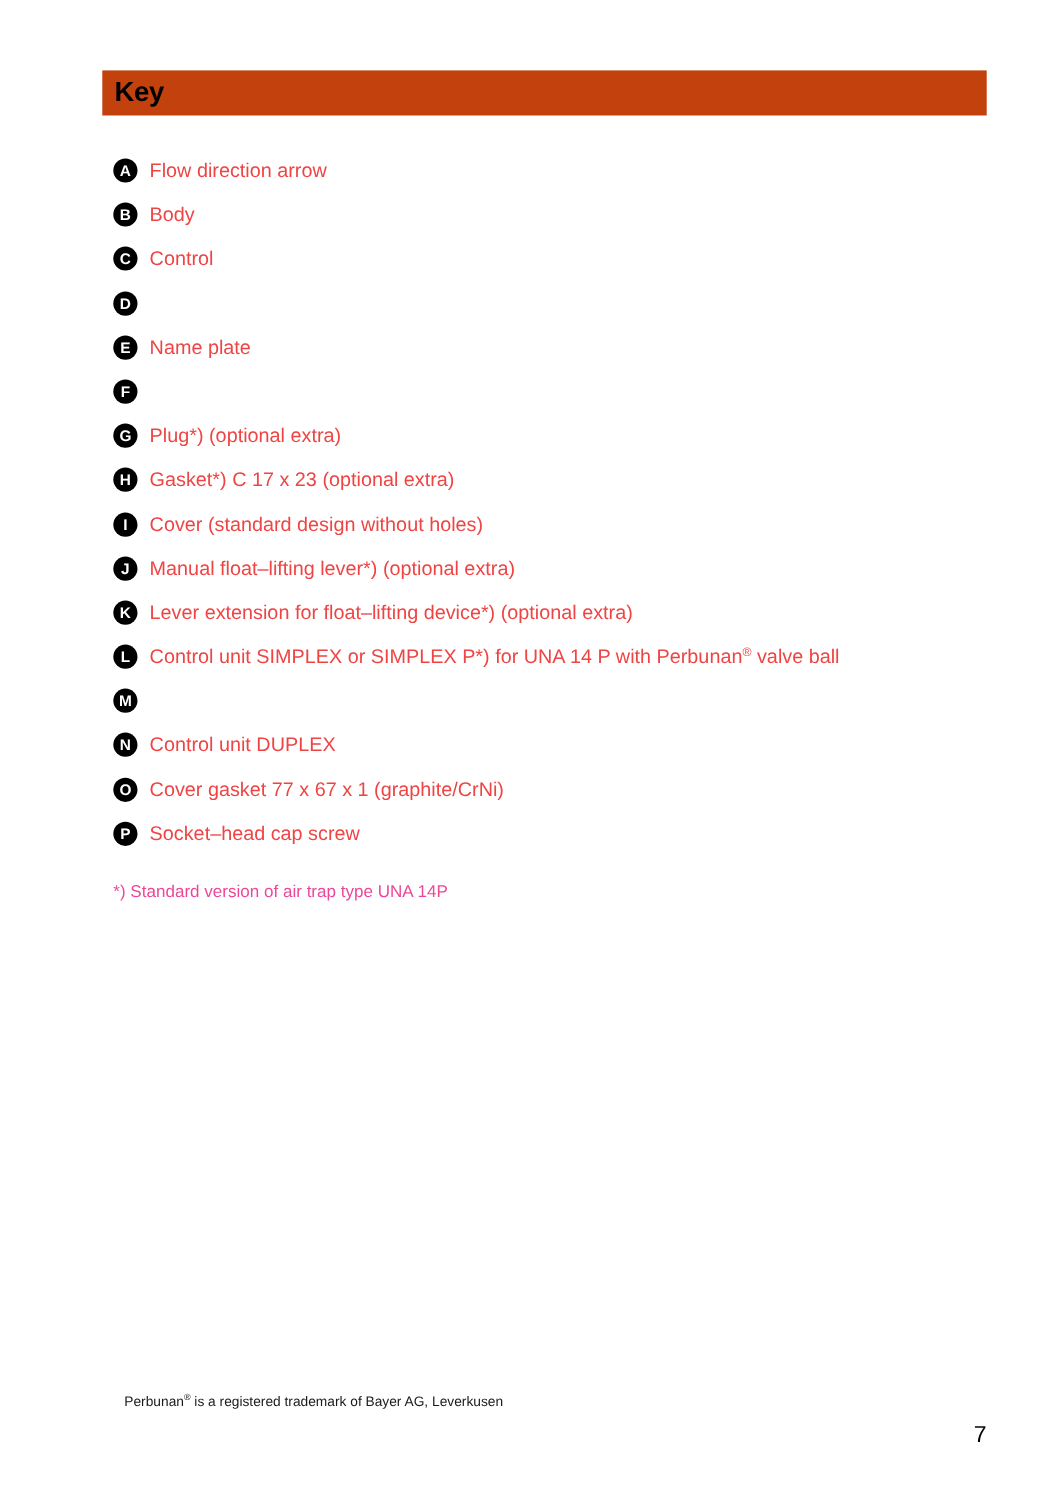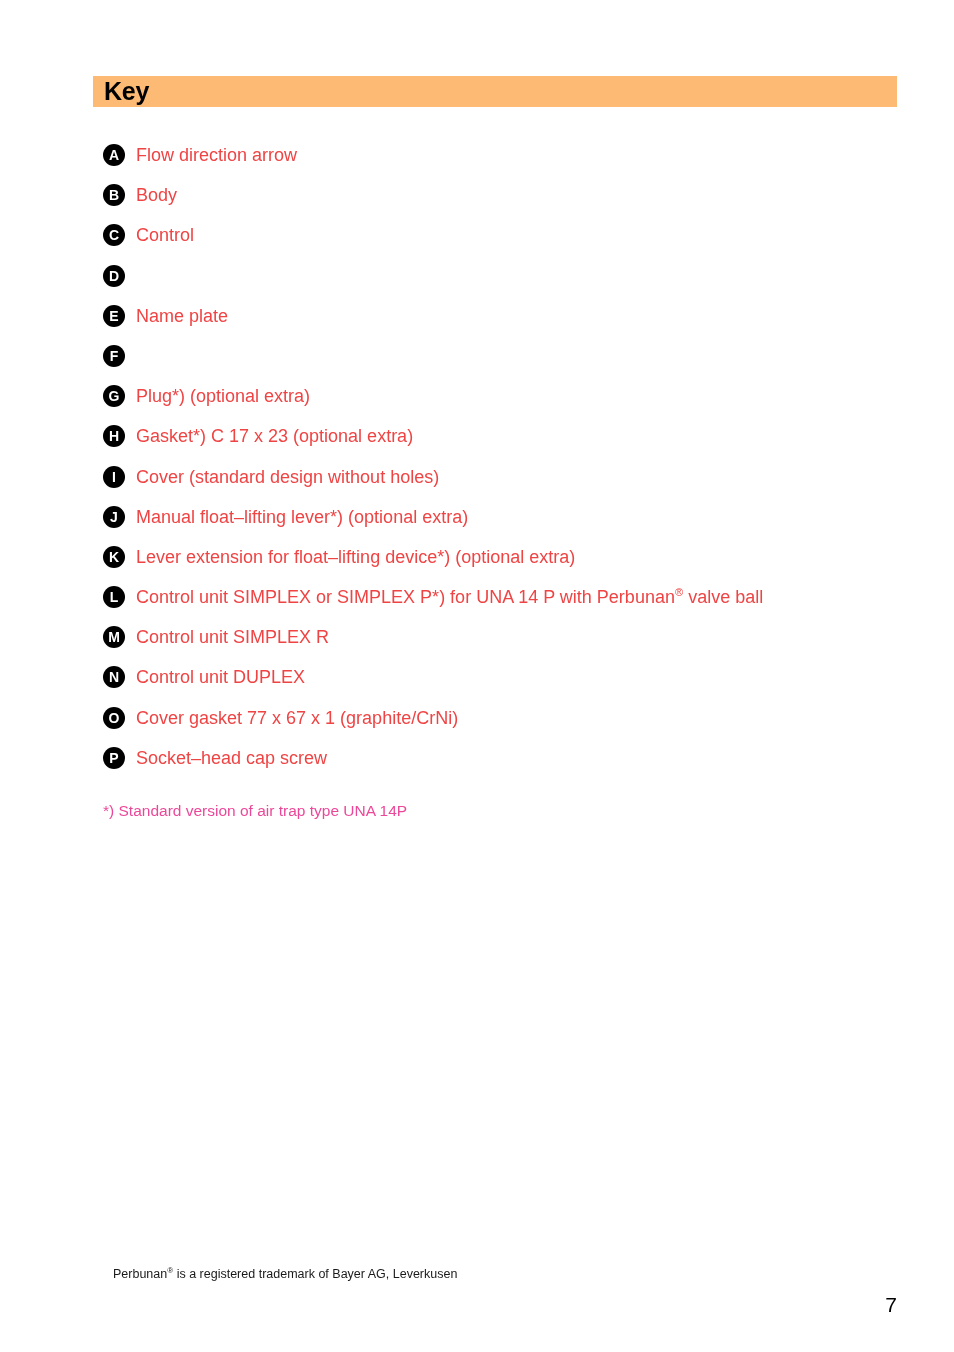--- a/index.html
+++ b/index.html
@@ -18,24 +18,24 @@
 
   .page {
     position: absolute;
     inset: 0;
   }
 
   
   .header-bar {
     position: absolute;
     left: 93px;
-    top: 76px;
+    top: 64px;
     width: 804px;
-    height: 31px;
-    background: #fdba74;
+    height: 41px;
+    background: #c2410c;
   }
   .header-title {
     position: absolute;
     left: 11px;
     top: 50%;
     transform: translateY(-52%);
     font-size: 25px;
     font-weight: bold;
     letter-spacing: -0.2px;
     color: #000000;
@@ -184,21 +184,20 @@
       <span class="key-label">Lever extension for float–lifting device*) (optional extra)</span>
     </div>
 
     <div class="key-item">
       <span class="key-marker">L</span>
       <span class="key-label"><span>Control unit SIMPLEX or SIMPLEX P*) for UNA 14 P with Perbunan</span><sup>®</sup><span> valve ball</span></span>
     </div>
 
     <div class="key-item">
       <span class="key-marker">M</span>
-      <span class="key-label">Control unit SIMPLEX R</span>
     </div>
 
     <div class="key-item">
       <span class="key-marker">N</span>
       <span class="key-label">Control unit DUPLEX</span>
     </div>
 
     <div class="key-item">
       <span class="key-marker">O</span>
       <span class="key-label">Cover gasket 77 x 67 x 1 (graphite/CrNi)</span>

